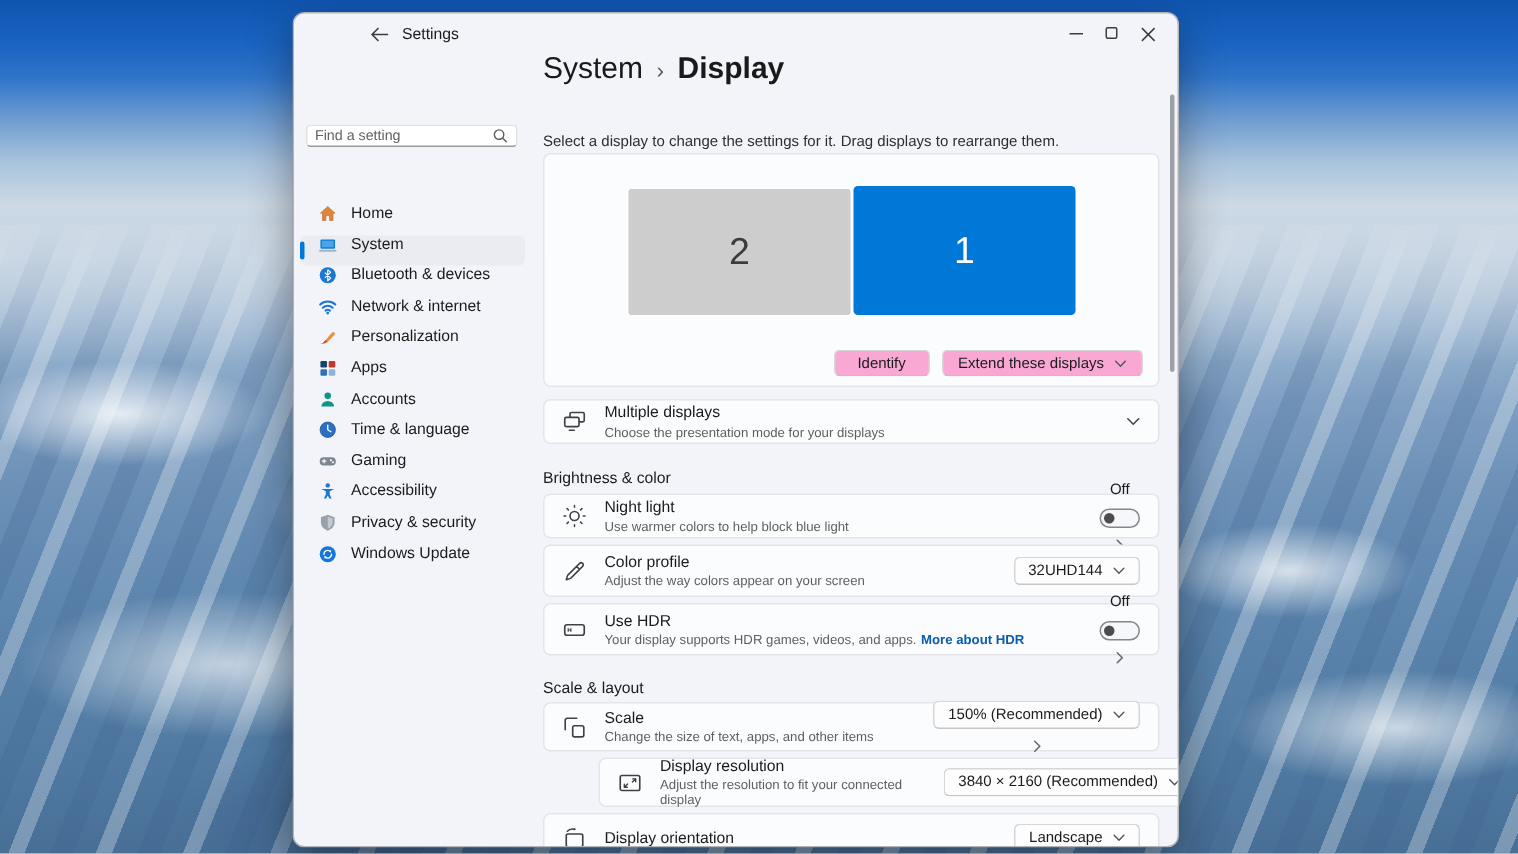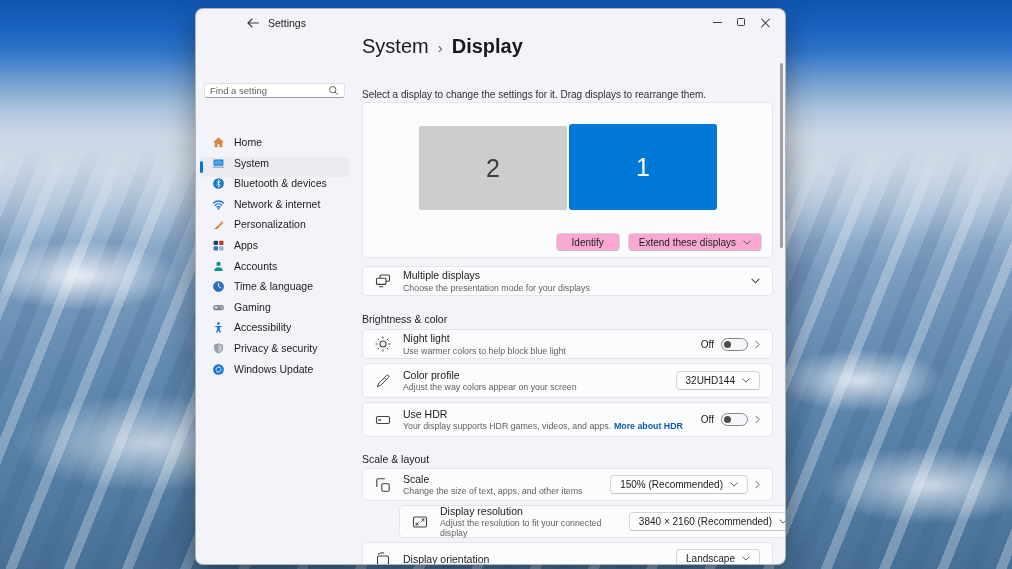--- a/index.html
+++ b/index.html
@@ -81,21 +81,21 @@
   .card {
     position:absolute; left:166px; width:411px;
     background:#fbfcfe; border:1px solid #e3e5ea; border-radius:5px;
   }
   .row-card { display:flex; align-items:center; padding:0 12px; }
   .row-icon { width:16px; height:16px; flex:0 0 16px; display:flex; color:#404040; }
   .row-text { margin-left:12px; }
   .row-title { font-size:10.5px; color:#1b1b1b; }
   .row-sub { font-size:8.8px; color:#5f5f5f; margin-top:1.5px; }
   .row-sub .hdr-link { color:var(--link,#0b5cad); font-weight:700; margin-left:3px; cursor:pointer; }
-  .row-right { margin-left:auto; display:flex; align-items:center; gap:7px; }
+  .row-right { margin-left:auto; display:flex; align-items:center; gap:7px;flex-direction:column; }
   .toggle-label { font-size:10px; color:#1b1b1b; }
   .toggle {
     position:relative; width:27px; height:13px; border:1px solid #868686; border-radius:8px; background:#f6f7fa;
   }
   .toggle .knob { position:absolute; left:2px; top:2px; width:7px; height:7px; border-radius:50%; background:#4c4c4c; }
   .dd-btn {
     display:flex; align-items:center; gap:7px; background:#fdfdfe; border:1px solid #d6d6d6;
     border-bottom-color:#c6c6c6; border-radius:4px; padding:3px 9px; font-size:10px; color:#1b1b1b; white-space:nowrap;
   }
   .push-btn {

